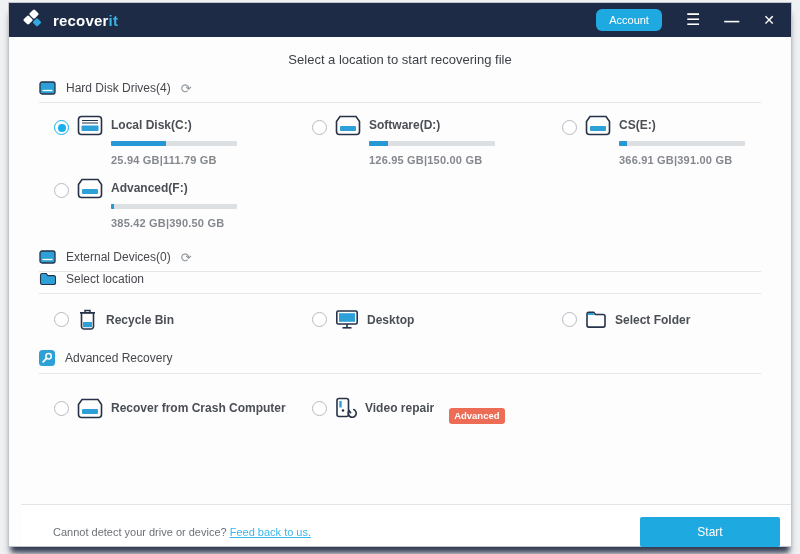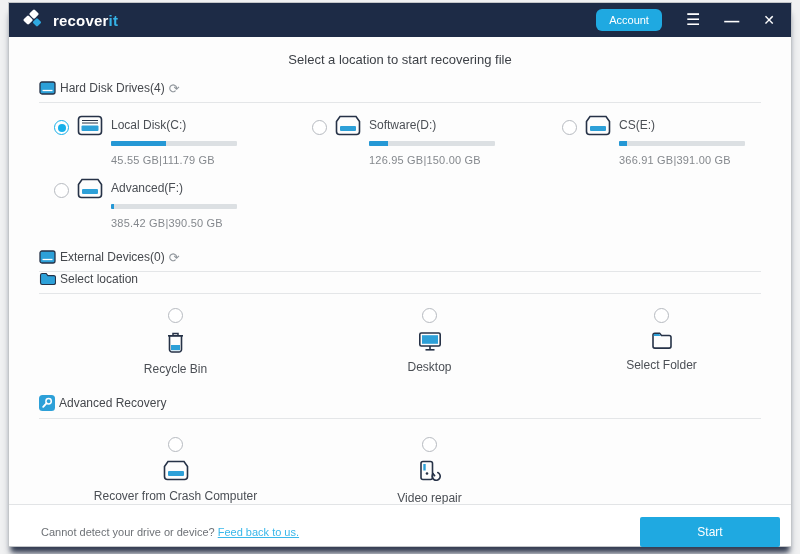--- a/index.html
+++ b/index.html
@@ -30,29 +30,29 @@
   }
   .win-ctl{color:#fff;margin-left:24px;font-size:15px;line-height:1;cursor:pointer;}
   .win-ctl.menu{letter-spacing:0;font-size:16px;}
   .win-ctl.min{font-weight:bold;}
   .win-ctl.close{font-size:14px;}
   
   .page-title{
     text-align:center;font-size:13px;color:#3d4147;padding-top:15px;
   }
   .section-head{
-    display:flex;align-items:center;gap:4px;
+    display:flex;align-items:center;gap:10px;
     margin:0 30px;padding-bottom:7px;border-bottom:1px solid #e4e6e8;
     font-size:12px;color:#45484d;
   }
   .section-head .refresh{color:#8f959b;font-size:13px;line-height:1;cursor:pointer;}
   .mt14{margin-top:14px;} 
   .grid3{display:grid;grid-template-columns:258px 250px 1fr;padding:0 30px;}
-  .item{display:flex;align-items:flex-start;gap:8px;padding-left:15px;cursor:pointer;}
-  .item.center{align-items:center;flex-direction:column;}
+  .item{display:flex;align-items:flex-start;gap:8px;padding-left:15px;cursor:pointer;font-weight:bold;}
+  .item.center{align-items:center;}
   .radio{
     width:13px;height:13px;border:1px solid #b6bac0;border-radius:50%;
     background:#fff;flex:none;position:relative;margin-top:3px;cursor:pointer;
   }
   .item.center .radio{margin-top:0;}
   .radio.selected{border-color:#17b0ea;}
   .radio.selected::after{
     content:"";position:absolute;inset:2.5px;border-radius:50%;background:#17b0ea;
   }
   .icon{flex:none;display:inline-flex;margin-top:0;}
@@ -61,21 +61,21 @@
   .bar{width:126px;height:5px;background:var(--bar_track,#dce0e3);margin-top:9px;border-radius:1px;overflow:hidden;}
   .bar .fill{display:block;height:100%;background:var(--bar_fill,#2598d5);}
   .cap{font-size:11px;color:#84888d;margin-top:8px;letter-spacing:.2px;}
   .loc-label{font-size:12px;color:#4b4f55;}
   .badge{
     background:var(--badge_bg,#ed6c56);color:#fff;font-size:9.5px;
     padding:2px 5px 3px;border-radius:3px;margin-left:7px;margin-top:16px;
   }
   
   .footer{
-    position:absolute;left:0;right:0;bottom:0;height:42px;background:#fff;
+    position:absolute;left:12px;right:0;bottom:0;height:42px;background:#fff;
     border-top:1px solid #e2e4e6;display:flex;align-items:center;
     padding:12px 11px 0 32px;box-sizing:border-box;
   }
   .footer-text{font-size:11px;color:#6d7176;}
   .footer-link{color:#38b7ea;text-decoration:underline;cursor:pointer;}
   .start-btn{
     margin-left:auto;width:140px;height:30px;background:var(--accent,#1fa9e1);
     color:#fff;font-size:12px;border:none;border-radius:2px;cursor:pointer;
     font-family:inherit;
   }
@@ -127,21 +127,21 @@
           <line x1="5" y1="5.5" x2="21" y2="5.5" stroke="#263247" stroke-width="1"></line>
           <line x1="5" y1="8" x2="21" y2="8" stroke="#263247" stroke-width="1"></line>
           <rect x="4.5" y="10.5" width="17" height="5.5" rx="1" fill="#2da0d8"></rect>
         </svg>
       </span>
       <div class="info">
         <div class="name">Local Disk(C:)</div>
         <div class="bar">
             <span class="fill" style="width: 44%;"></span>
           </div>
-        <div class="cap">45.55 GB|111.79 GB</div>
+        <div class="cap">25.94 GB|111.79 GB</div>
       </div>
     </div>
 
     <div class="item mt14">
       <span class="radio"></span>
       <span class="icon">
         <svg width="26" height="21" viewBox="0 0 26 21">
           <path d="M5 1.5 h16 l3.5 5 v10 a3 3 0 0 1 -3 3 h-17 a3 3 0 0 1 -3 -3 v-10 z" fill="none" stroke="#263247" stroke-width="1.6"></path>
           <rect x="5" y="11" width="16" height="5" rx="1" fill="#2da0d8"></rect>
         </svg>

